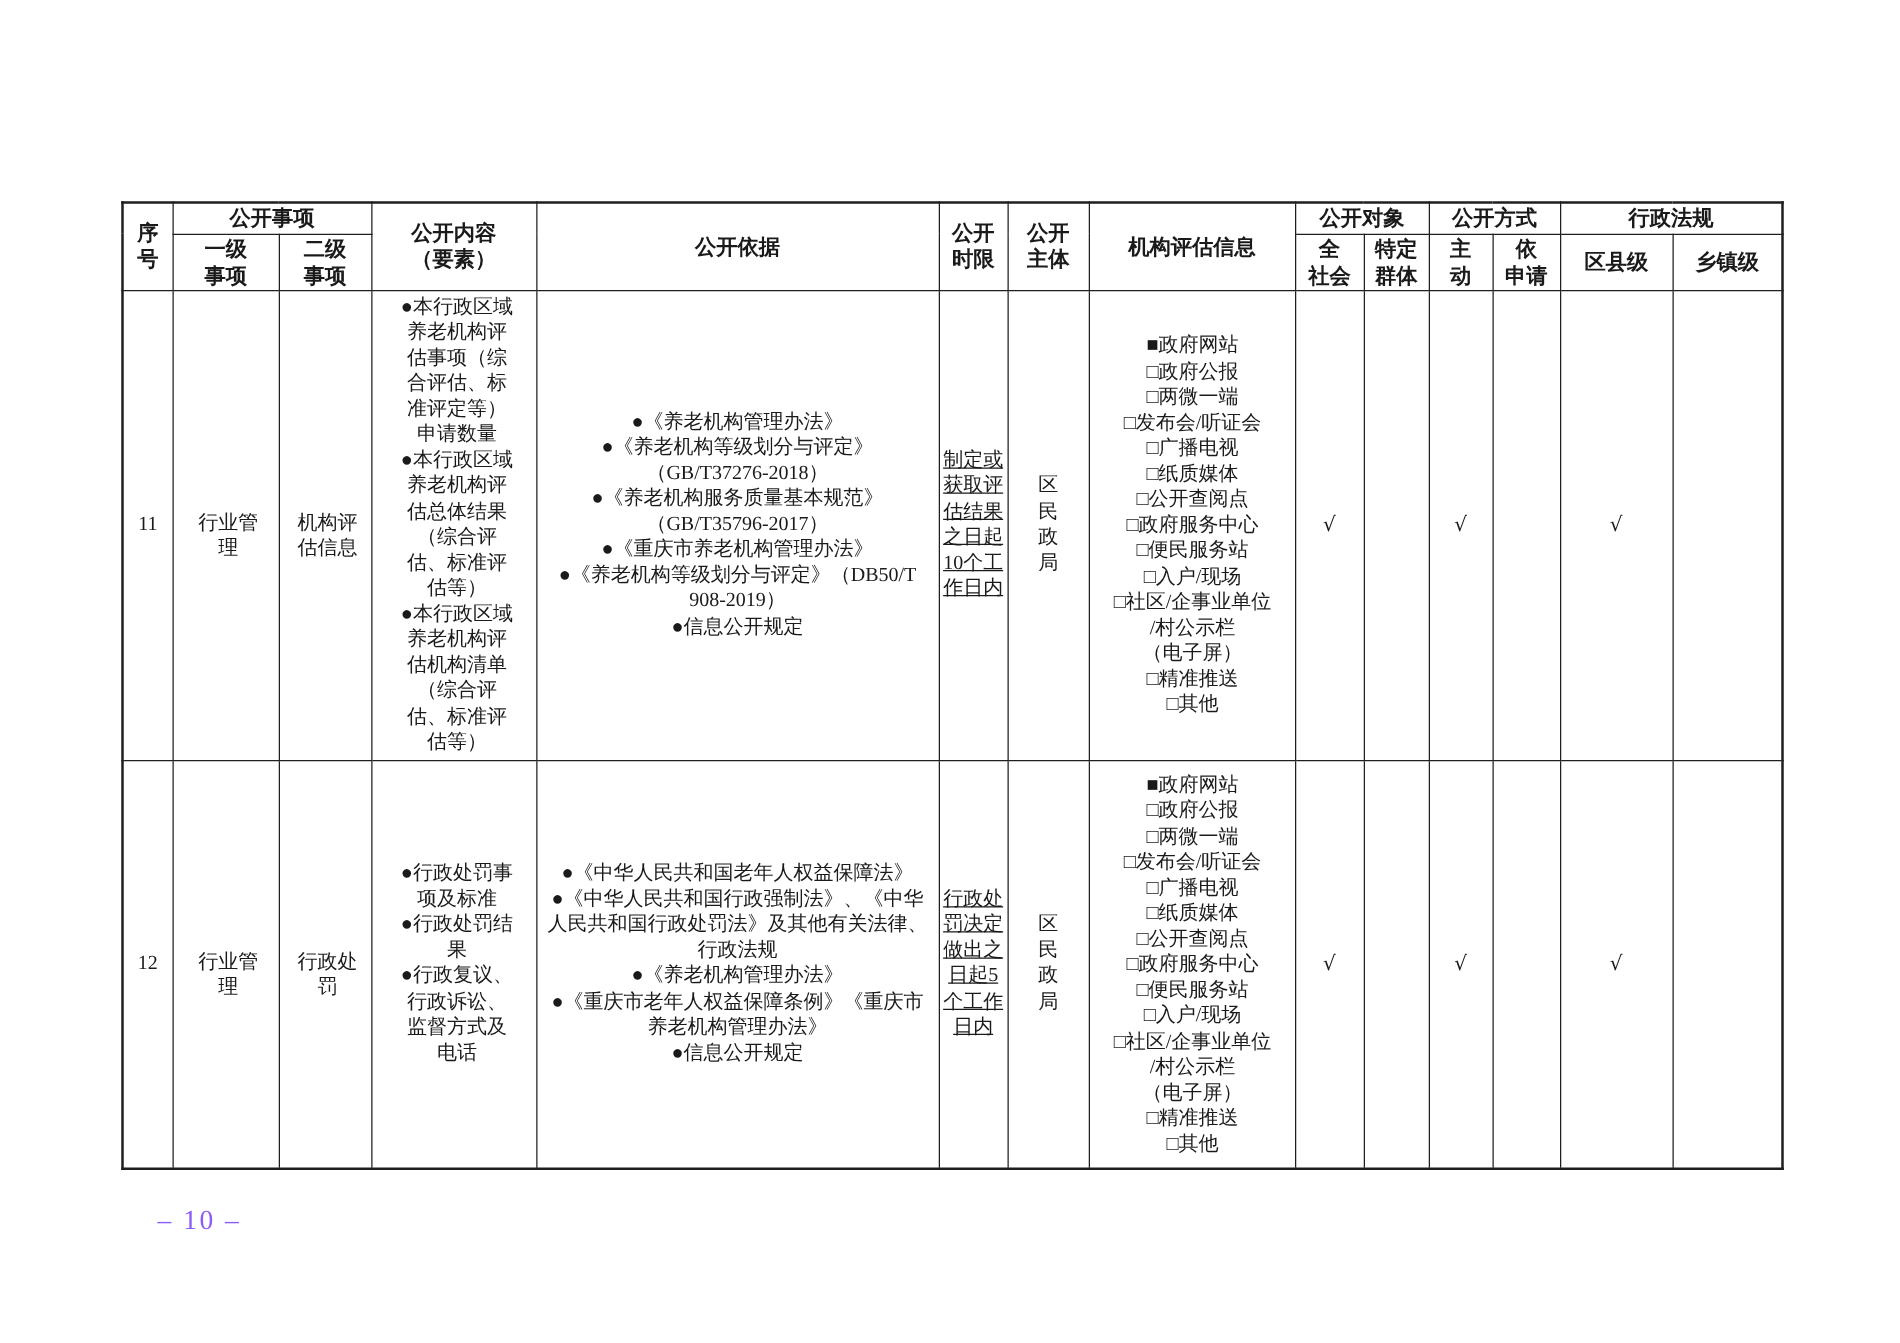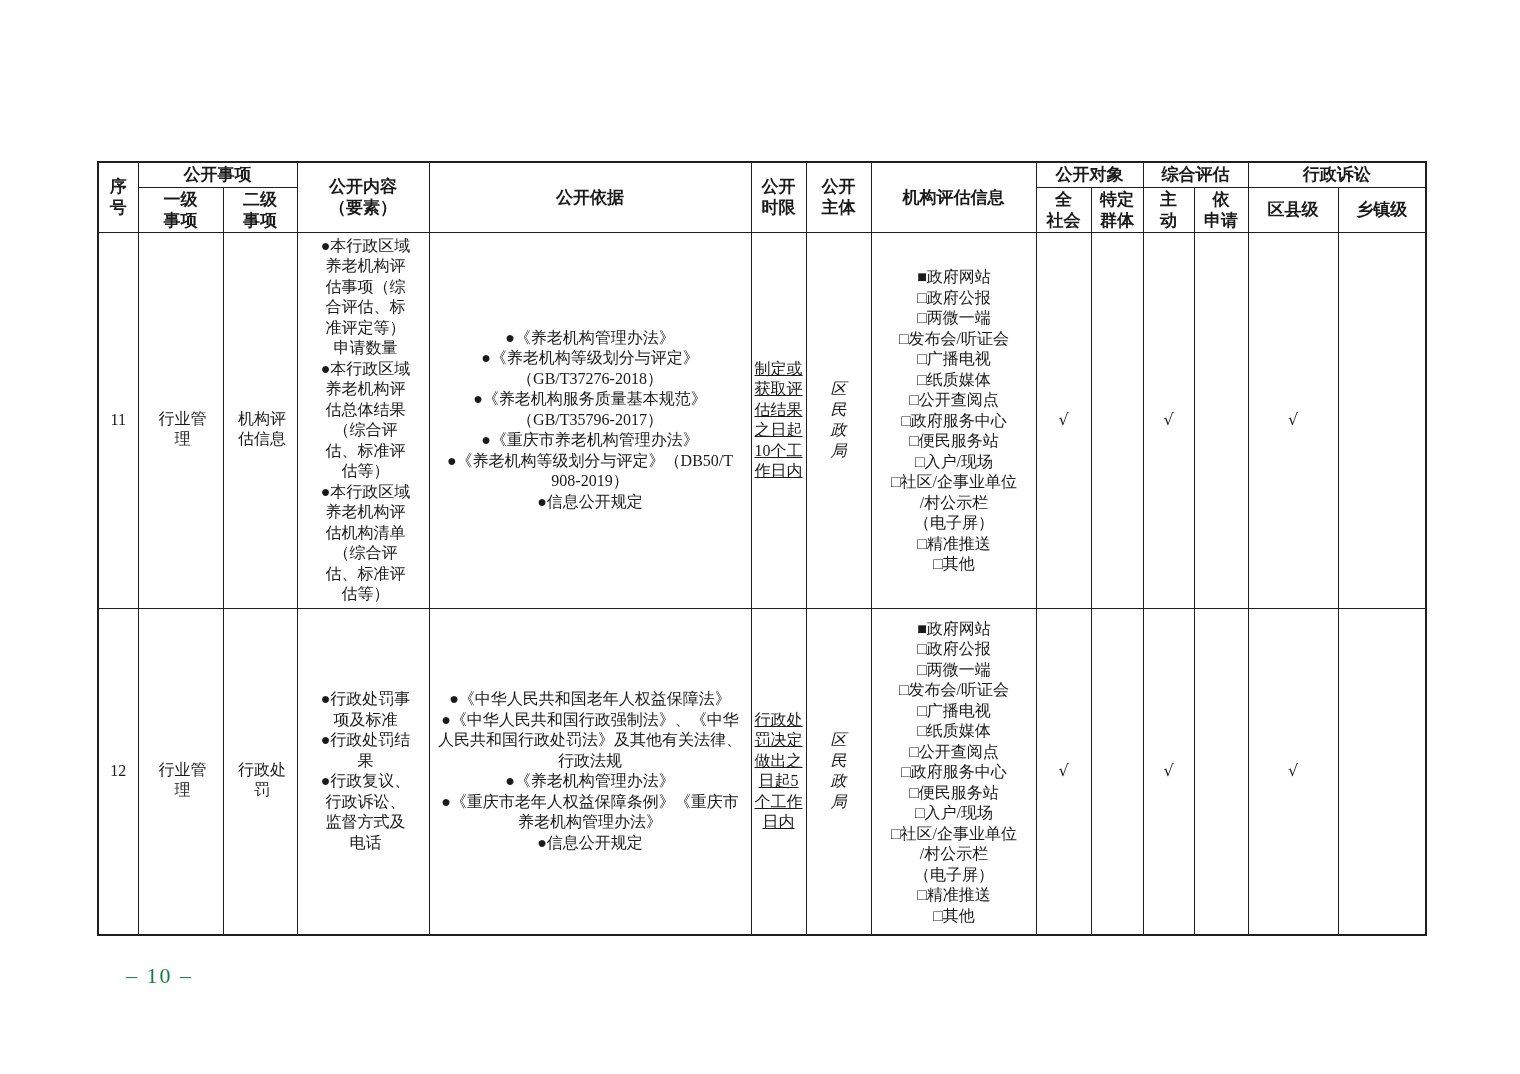--- a/index.html
+++ b/index.html
@@ -32,28 +32,28 @@
     font-weight: bold;
     font-size: 17px;
     line-height: 21px;
     padding: 1px 2px;
   }
   td.c-no { font-size: 17px; }
   td.c-lv  { text-align: left; padding: 20px 9px 2px 13px; }
   td.c-content { text-align: left; vertical-align: middle; padding: 3px 16px 3px 21px; }
   td.c-basis   { text-align: left; vertical-align: middle; padding: 3px 6px; margin-left: 14px; }
   td.c-time    { text-align: left; padding: 2px 3px 2px 3px; text-decoration: underline; }
-  td.c-subject { text-align: left; padding: 2px 20px; font-style: italic; }
+  td.c-subject { text-align: left; padding: 2px 20px; }
   td.c-channels{ text-align: left; vertical-align: top; padding: 4px 6px 2px 7px; font-family: Liberation Serif, serif; }
   td.c-mark    { font-size: 16px; font-family: "DejaVu Sans", sans-serif; }
 
   .footer-page {
     position: absolute; left: 126px; top: 963px;
     font-size: 22px; letter-spacing: 2px;
-    color: #15803d;
+    color: #8b5cf6;
   }
 </style>
 </head>
 <body>
 
 <div class="sheet">
 
   <table class="catalog">
     <colgroup>
       <col style="width:40px">
@@ -78,22 +78,22 @@
         <th colspan="2">公开事项</th>
         <th rowspan="2">公开内容
 （要素）</th>
         <th rowspan="2">公开依据</th>
         <th rowspan="2">公开
 时限</th>
         <th rowspan="2">公开
 主体</th>
         <th rowspan="2">机构评估信息</th>
         <th colspan="2">公开对象</th>
-        <th colspan="2">综合评估</th>
-        <th colspan="2">行政诉讼</th>
+        <th colspan="2">公开方式</th>
+        <th colspan="2">行政法规</th>
       </tr>
       <tr style="height:43px">
         <th>一级
 事项</th>
         <th>二级
 事项</th>
         <th>全
 社会</th>
         <th>特定
 群体</th>

